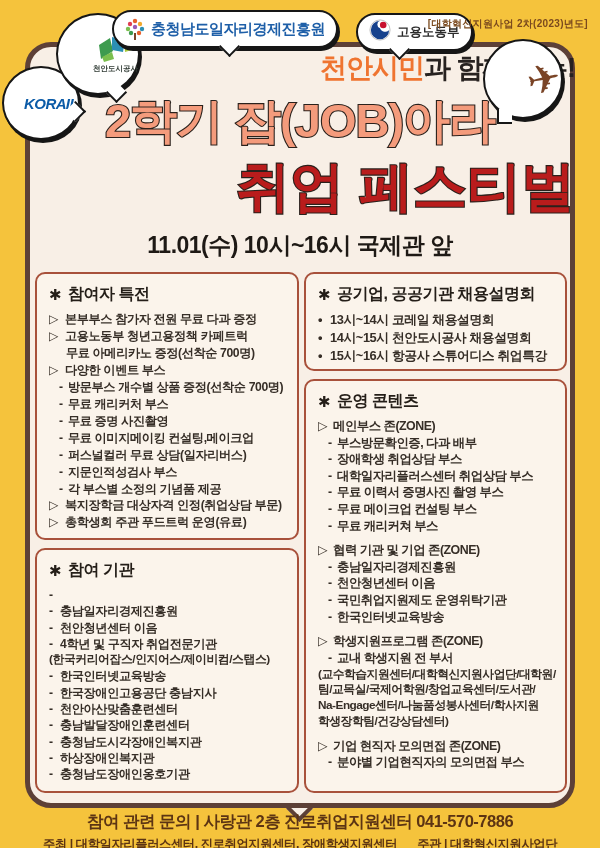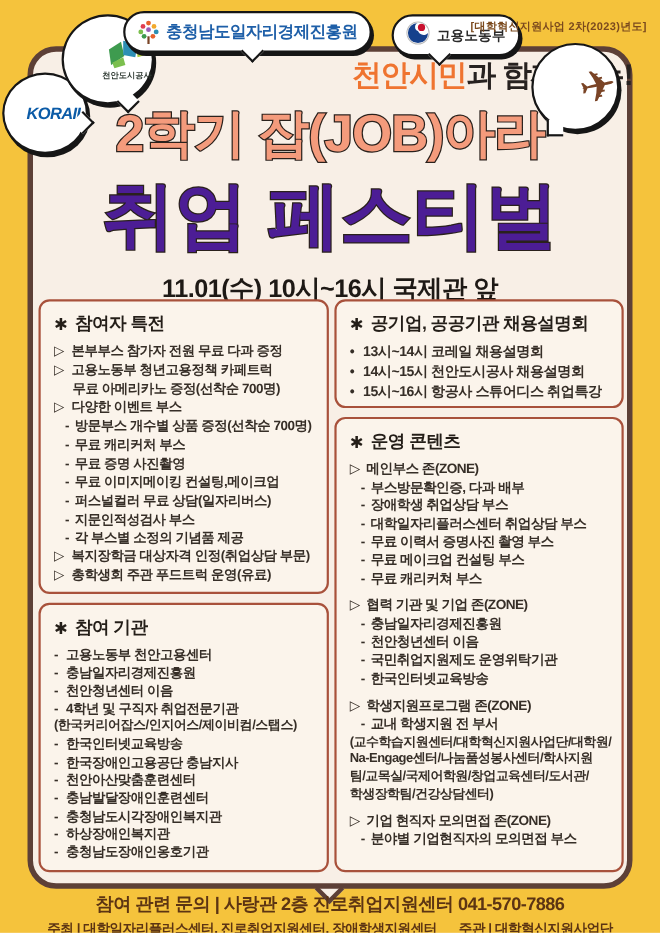--- a/index.html
+++ b/index.html
@@ -53,22 +53,22 @@
   }
   
   .title-wrap{position:absolute;left:25px;top:50px;width:550px;text-align:center;z-index:2;}
   .t1{font-size:27px;font-weight:900;color:#272220;letter-spacing:-1px;text-align:right;}
   .t1 .hl{color:#EF7430;}
   .t2{
     margin-top:4px;font-size:47px;font-weight:900;letter-spacing:-1px;
     color:#F49B7C;-webkit-text-stroke:2.2px #2A211C;paint-order:stroke fill;
   }
   .t3{
-    margin-top:-2px;font-size:66px;font-weight:900;letter-spacing:0px;
-    color:#4c1d95;-webkit-text-stroke:2.2px #2A211C;paint-order:stroke fill;
+    margin-top:-2px;font-size:54px;font-weight:900;letter-spacing:0px;
+    color:#b91c1c;-webkit-text-stroke:2.2px #2A211C;paint-order:stroke fill;text-align:right;
   }
   .sched{margin-top:6px;font-size:23px;font-weight:900;color:#1E1915;letter-spacing:-0.5px;}
   
   .box{
     position:absolute;box-sizing:border-box;z-index:2;
     background:#FBF4EB;border:2.5px solid #A8513B;border-radius:10px;
     padding:10px 6px 8px 12px;
   }
   .box-benefits{left:35px;top:272px;width:264px;height:268px;}
   .box-orgs{left:35px;top:548px;width:264px;height:245px;}
@@ -236,21 +236,20 @@
 
 <div class="box box-orgs">
   <div class="sec-h">
     <span class="star">✱</span>
     <span>참여 기관</span>
   </div>
   <ul class="items">
 
   <li>
         <span class="m">-</span>
-        <span class="t">고용노동부 천안고용센터</span>
       </li>
       <li>
         <span class="m">-</span>
         <span class="t">충남일자리경제진흥원</span>
       </li>
       <li>
         <span class="m">-</span>
         <span class="t">천안청년센터 이음</span>
       </li>
       <li>
@@ -376,25 +375,25 @@
       <li class="ind">
         <span class="m">-</span>
         <span class="t">교내 학생지원 전 부서</span>
       </li>
       <li class="flush">
         <span class="m"></span>
         <span class="t">(교수학습지원센터/대학혁신지원사업단/대학원/</span>
       </li>
       <li class="flush">
         <span class="m"></span>
+        <span class="t">팀/교목실/국제어학원/창업교육센터/도서관/</span>
+      </li>
+      <li class="flush">
+        <span class="m"></span>
         <span class="t">Na-Engage센터/나눔품성봉사센터/학사지원</span>
-      </li>
-      <li class="flush">
-        <span class="m"></span>
-        <span class="t">팀/교목실/국제어학원/창업교육센터/도서관/</span>
       </li>
       <li class="flush">
         <span class="m"></span>
         <span class="t">학생장학팀/건강상담센터)</span>
       </li>
       <li class="gap">
         <span class="m">▷</span>
         <span class="t">기업 현직자 모의면접 존(ZONE)</span>
       </li>
       <li class="ind">

